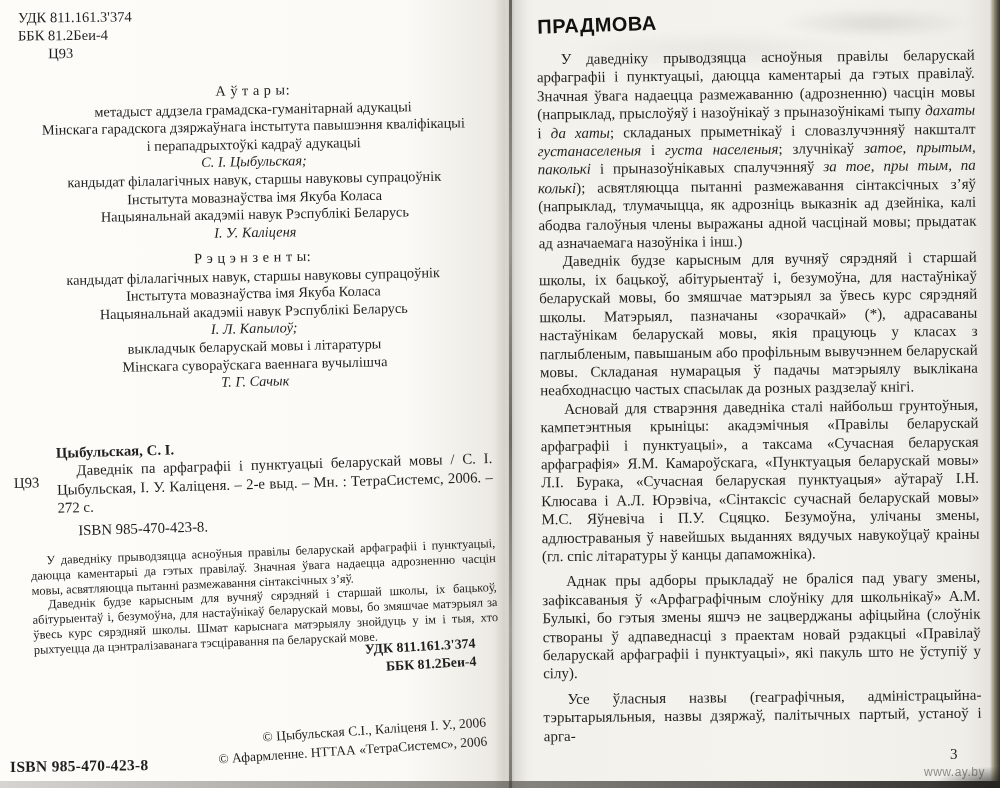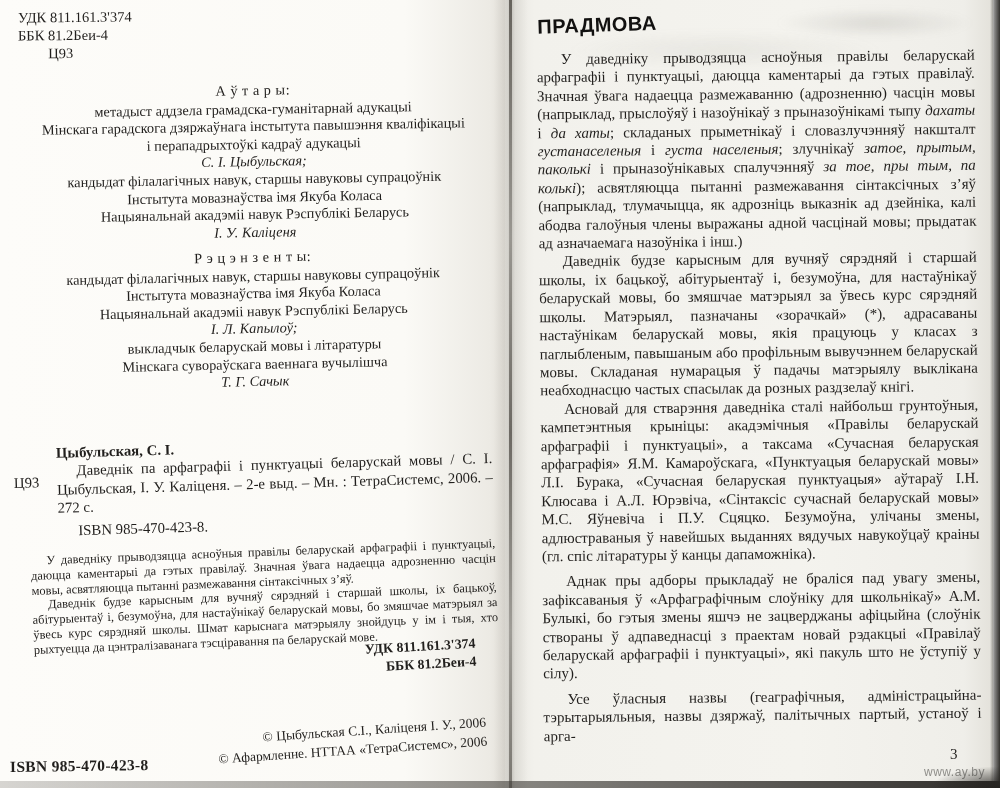--- a/index.html
+++ b/index.html
@@ -1,17 +1,17 @@
 <!DOCTYPE html>
 <html><head>
 <meta charset="utf-8">
 <style>
   html,body{margin:0;padding:0;background:#d8d6d2;}
   .scan{position:relative;width:1000px;height:788px;overflow:hidden;
-        font-family:"Liberation Serif",serif;color:#211f1d;background:#ffffff;}
+        font-family:"Liberation Serif",serif;color:#211f1d;background:#fef9c3;}
   
   .page-left{position:absolute;left:0;top:0;width:505px;height:788px;
              background:linear-gradient(to right,#fdfcf9 0,#fbfaf6 80%,#eceae4 97%,#e2dfd8 100%);}
   .page-right{position:absolute;left:505px;top:0;width:488px;height:788px;
               background:linear-gradient(to right,#e6e4de 0,#f2f1ec 6%,#f4f3ee 60%,#efeee9 94%,#e3e1da 100%);}
   .gutter{position:absolute;left:494px;top:0;width:34px;height:788px;pointer-events:none;
           background:linear-gradient(to right,rgba(60,58,52,0) 0,rgba(60,58,52,.10) 40%,rgba(60,58,52,.22) 50%,rgba(60,58,52,.08) 62%,rgba(60,58,52,0) 100%);}
   .gutter-line{position:absolute;left:509px;top:0;width:3px;height:788px;pointer-events:none;
           background:linear-gradient(to bottom,rgba(70,66,60,.75) 0,rgba(70,66,60,.35) 30%,rgba(70,66,60,.7) 55%,rgba(70,66,60,.3) 80%,rgba(70,66,60,.6) 100%);
           filter:blur(.4px);}

